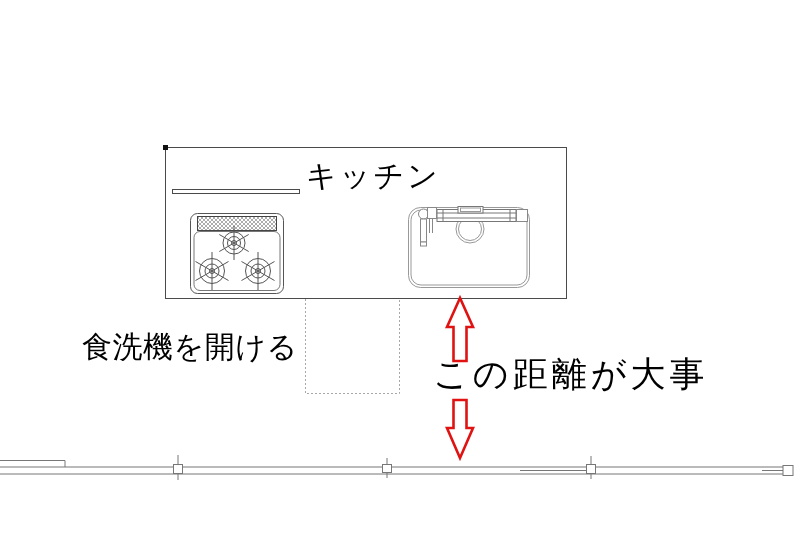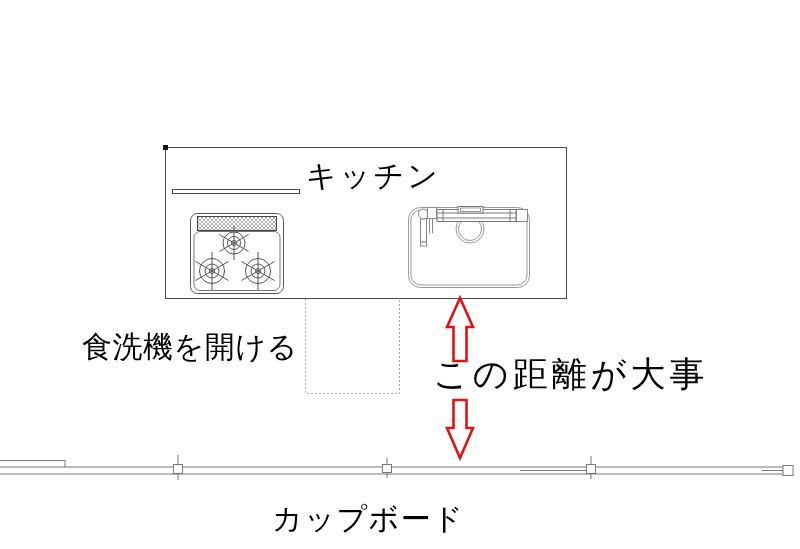--- a/index.html
+++ b/index.html
@@ -123,15 +123,14 @@
         <line x1="591" y1="456" x2="591" y2="479"></line>
         <rect x="586.5" y="464.5" width="9" height="9" fill="#ffffff"></rect>
       </g>
       <rect x="783" y="465.5" width="10" height="10" fill="#ffffff"></rect>
     </g>
   </svg>
 
   <div class="label kitchen-title">キッチン</div>
   <div class="label distance-note">この距離が大事</div>
   <div class="label dishwasher-note">食洗機を開ける</div>
-  <div class="label cupboard-label">カップボード</div>
 
 </div>
 
 </body></html>

